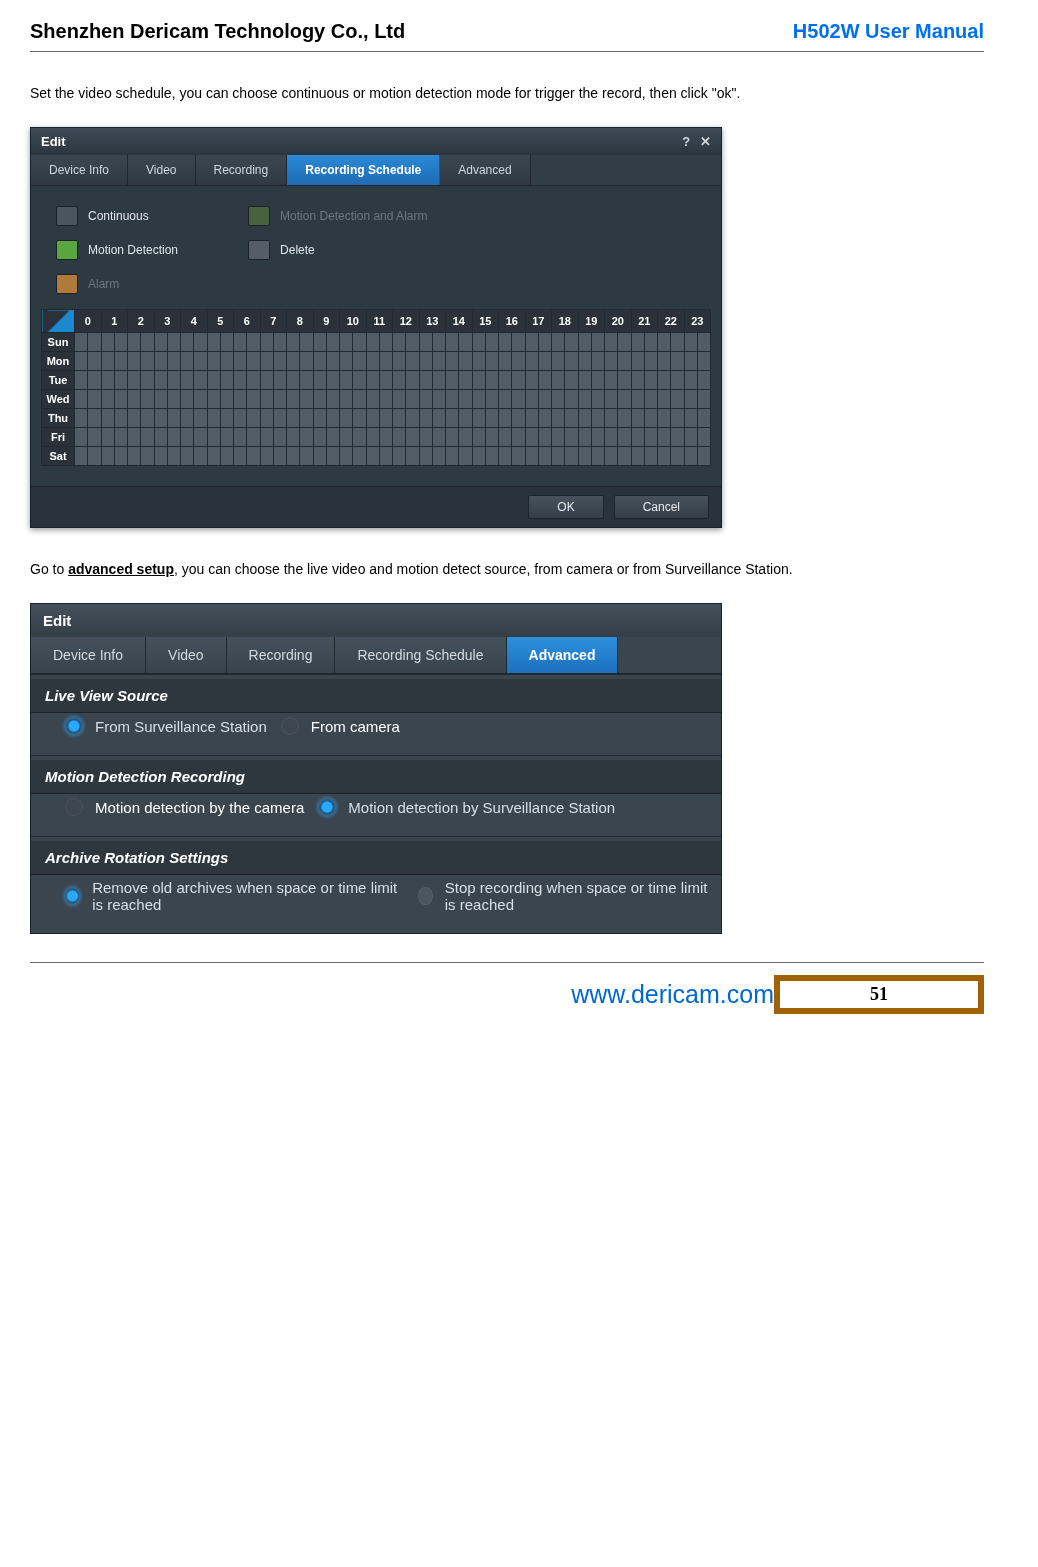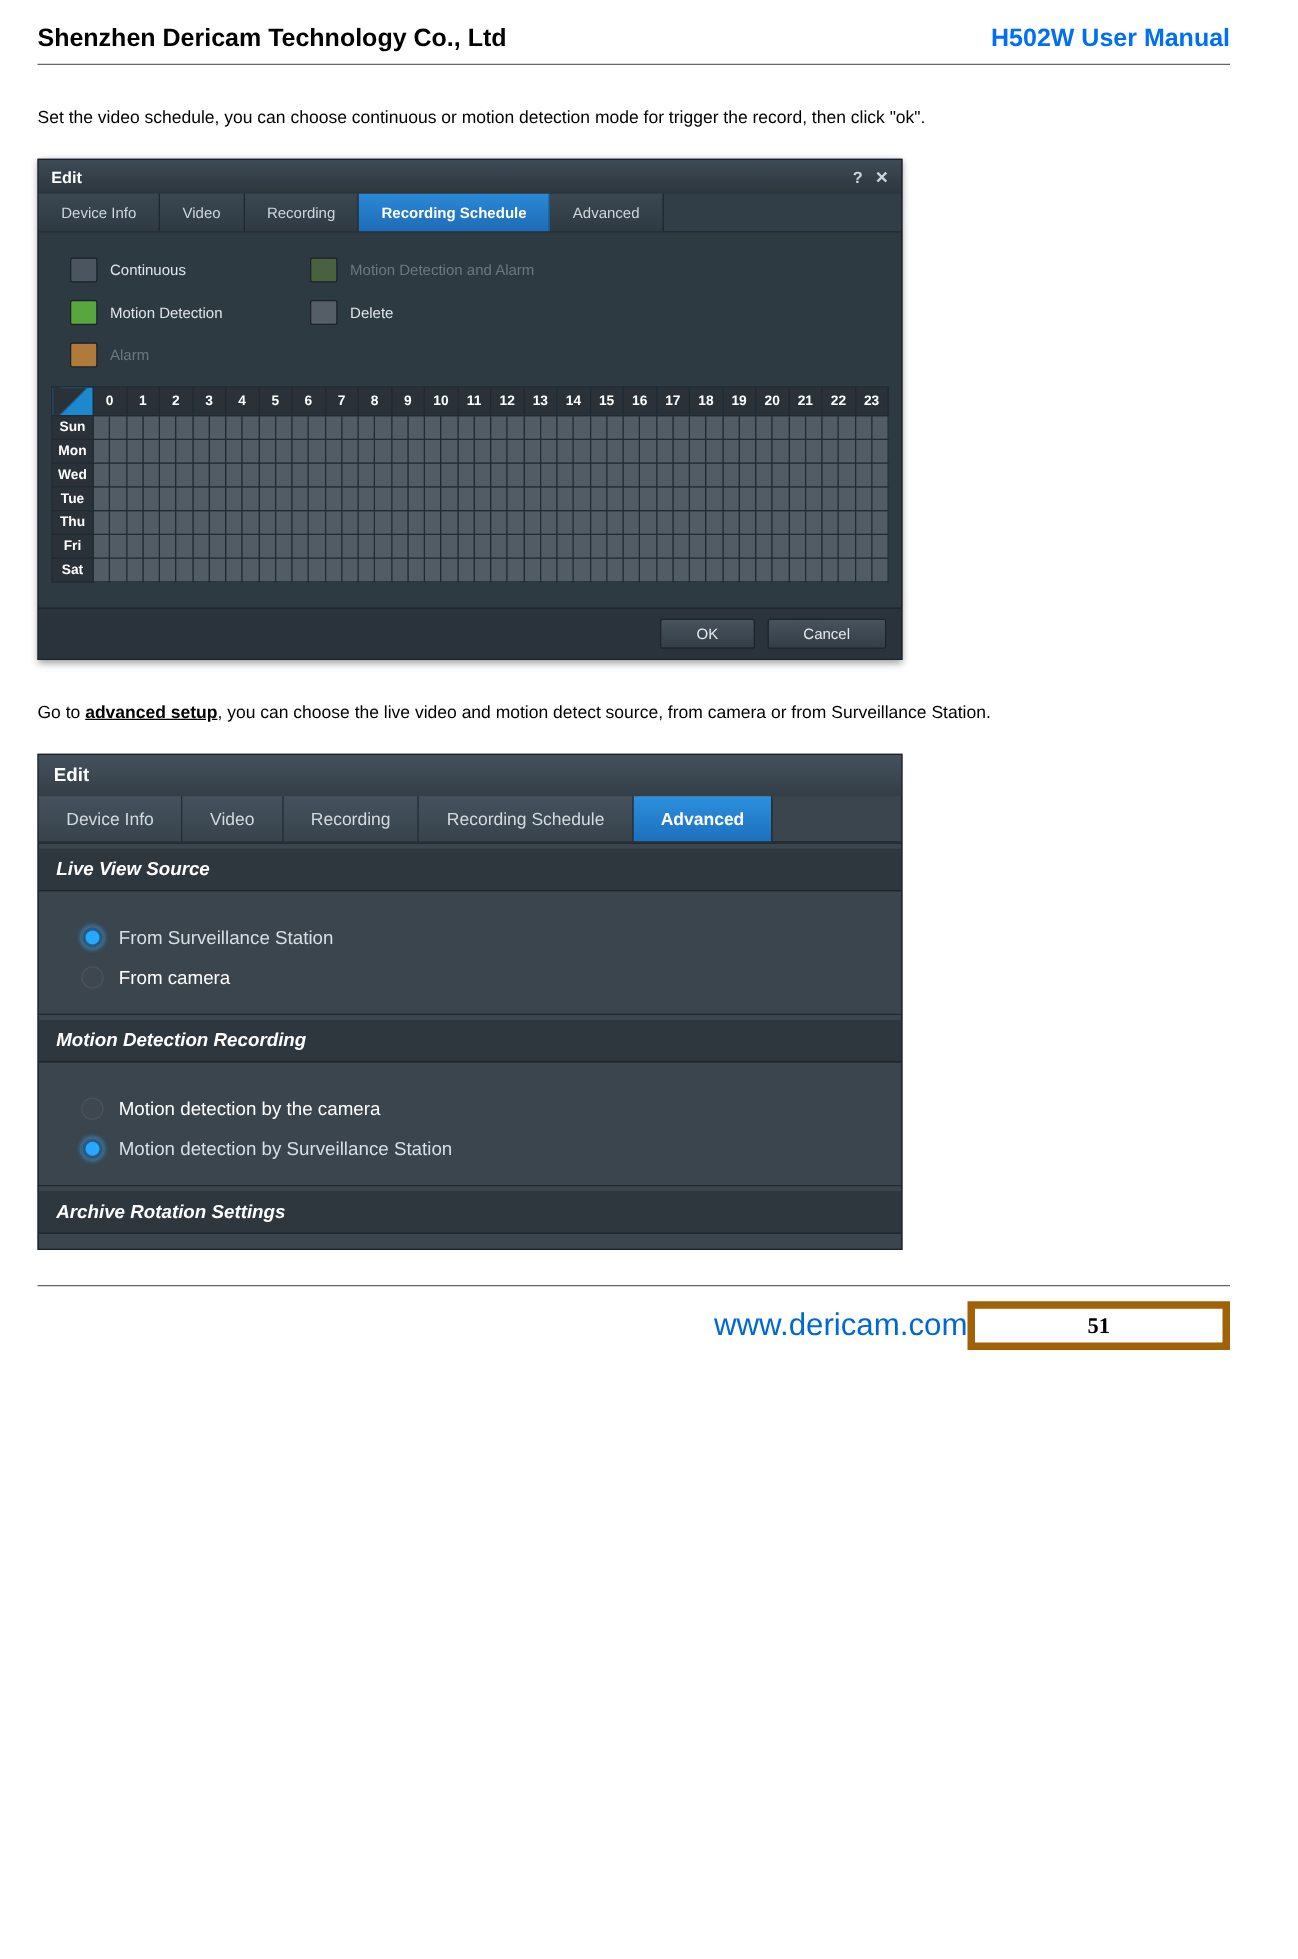--- a/index.html
+++ b/index.html
@@ -168,21 +168,21 @@
   }
   .section-title {
     background: #2e363e;
     padding: 8px 14px;
     font-size: 15px;
     font-weight: bold;
     font-style: italic;
     color: #fff;
     border-bottom: 1px solid #1d2329;
   }
-  .radio-list { padding: 28px 0 8px 34px; display: flex; flex-direction: column; gap: 14px; }
+  .radio-list { padding: 4px 0 8px 34px; display: flex; flex-direction: row; gap: 14px; }
   .radio-item { display: flex; align-items: center; gap: 12px; color: #d8dfe5; font-size: 15px; }
   .radio-item.disabled { color: #ffffff; }
   .radio {
     width: 16px; height: 16px; border-radius: 50%;
     border: 1px solid #5a636b; background: #4b555e;
     position: relative;
   }
   .radio.sel { background: radial-gradient(circle at center,#2aa7ff 0 5px, #1a5e8f 6px 100%); box-shadow: 0 0 4px #2aa7ff; }
   .radio.sel::after { content: ''; }
   .radio.disabled { background: #3e474f; border-color: #4a525a; }
@@ -384,21 +384,21 @@
               <td></td>
               <td></td>
               <td></td>
               <td></td>
               <td></td>
               <td></td>
               <td></td>
               <td></td>
             </tr>
             <tr>
-              <th>Wed</th>
+              <th>Tue</th>
               <td></td>
               <td></td>
               <td></td>
               <td></td>
               <td></td>
               <td></td>
               <td></td>
               <td></td>
               <td></td>
               <td></td>
@@ -435,21 +435,21 @@
               <td></td>
               <td></td>
               <td></td>
               <td></td>
               <td></td>
               <td></td>
               <td></td>
               <td></td>
             </tr>
             <tr>
-              <th>Tue</th>
+              <th>Wed</th>
               <td></td>
               <td></td>
               <td></td>
               <td></td>
               <td></td>
               <td></td>
               <td></td>
               <td></td>
               <td></td>
               <td></td>
@@ -691,20 +691,30 @@
           </div>
         <div class="radio-item">
             <span class="radio sel"></span>
             <span>Motion detection by Surveillance Station</span>
           </div>
       </div>
     </div>
 
     <div class="section">
       <div class="section-title">Archive Rotation Settings</div>
+      <div class="radio-list">
+        <div class="radio-item">
+            <span class="radio sel"></span>
+            <span>Remove old archives when space or time limit is reached</span>
+          </div>
+        <div class="radio-item">
+            <span class="radio"></span>
+            <span>Stop recording when space or time limit is reached</span>
+          </div>
+      </div>
     </div>
   </div>
 
   <div class="footer-wrap">
     <hr class="hr-bottom">
     <div class="footer-row">
       <a class="footer-link">www.dericam.com</a>
       <span class="page-num-box">51</span>
     </div>
   </div>

